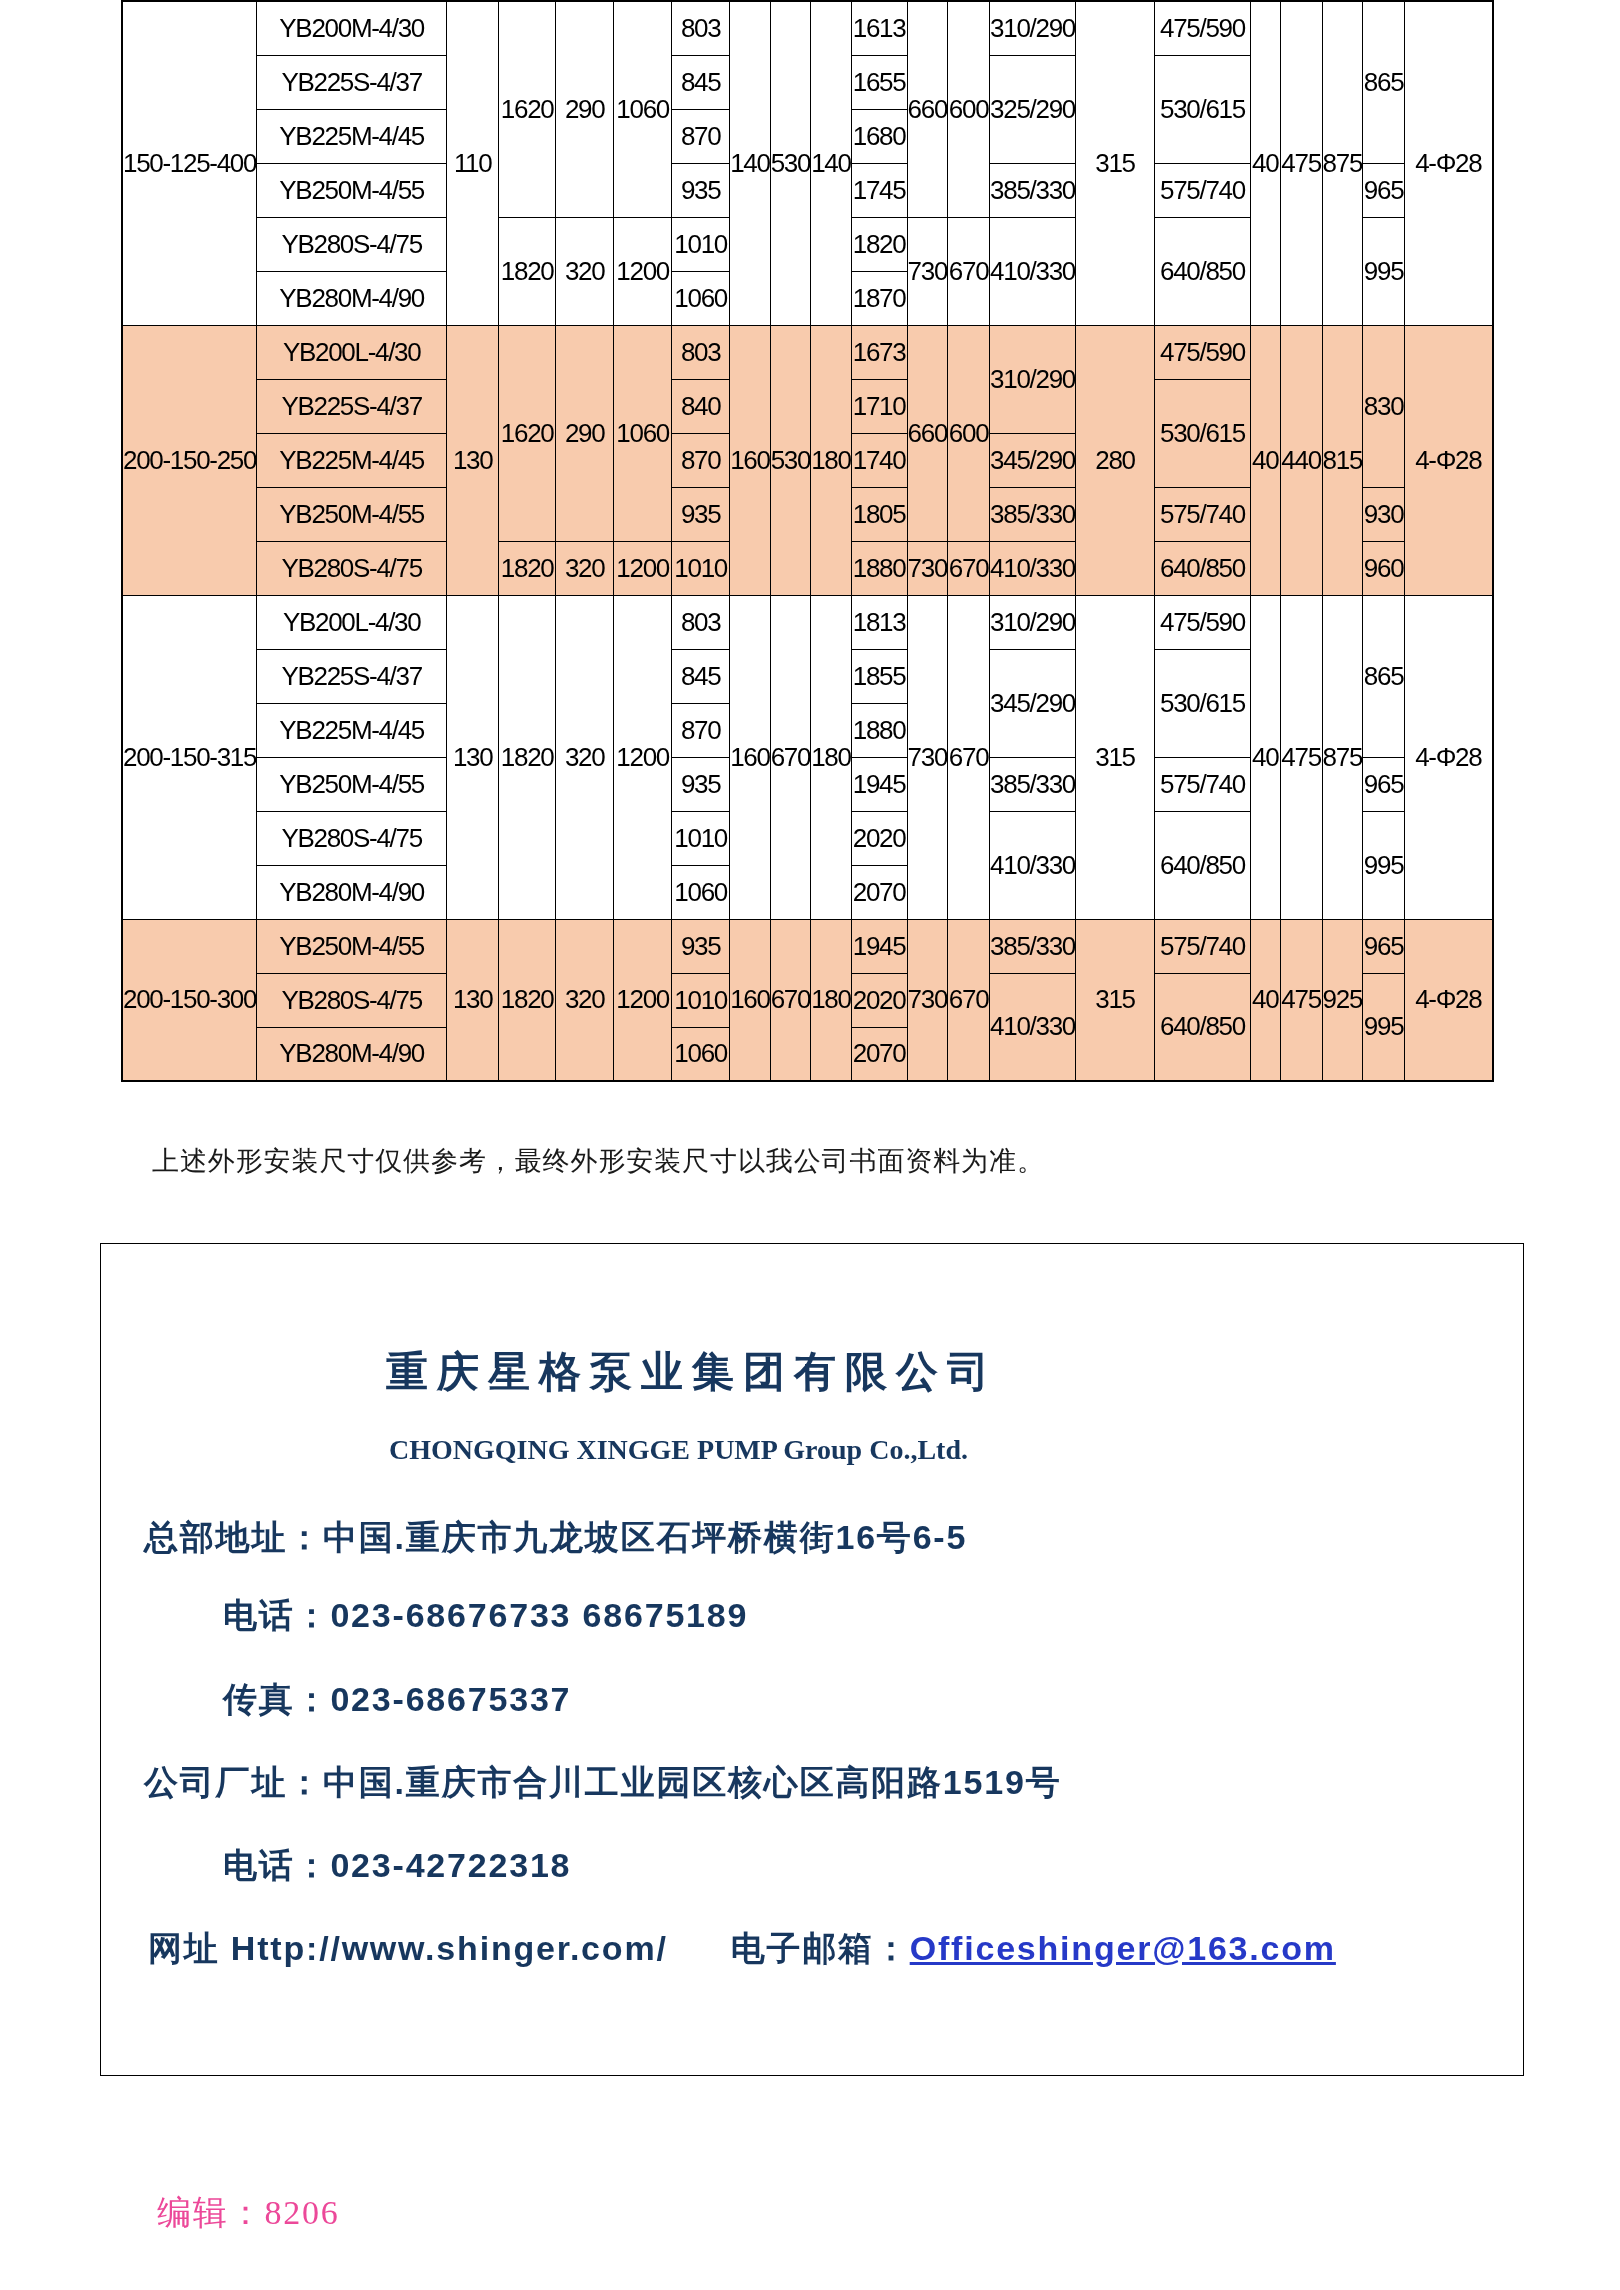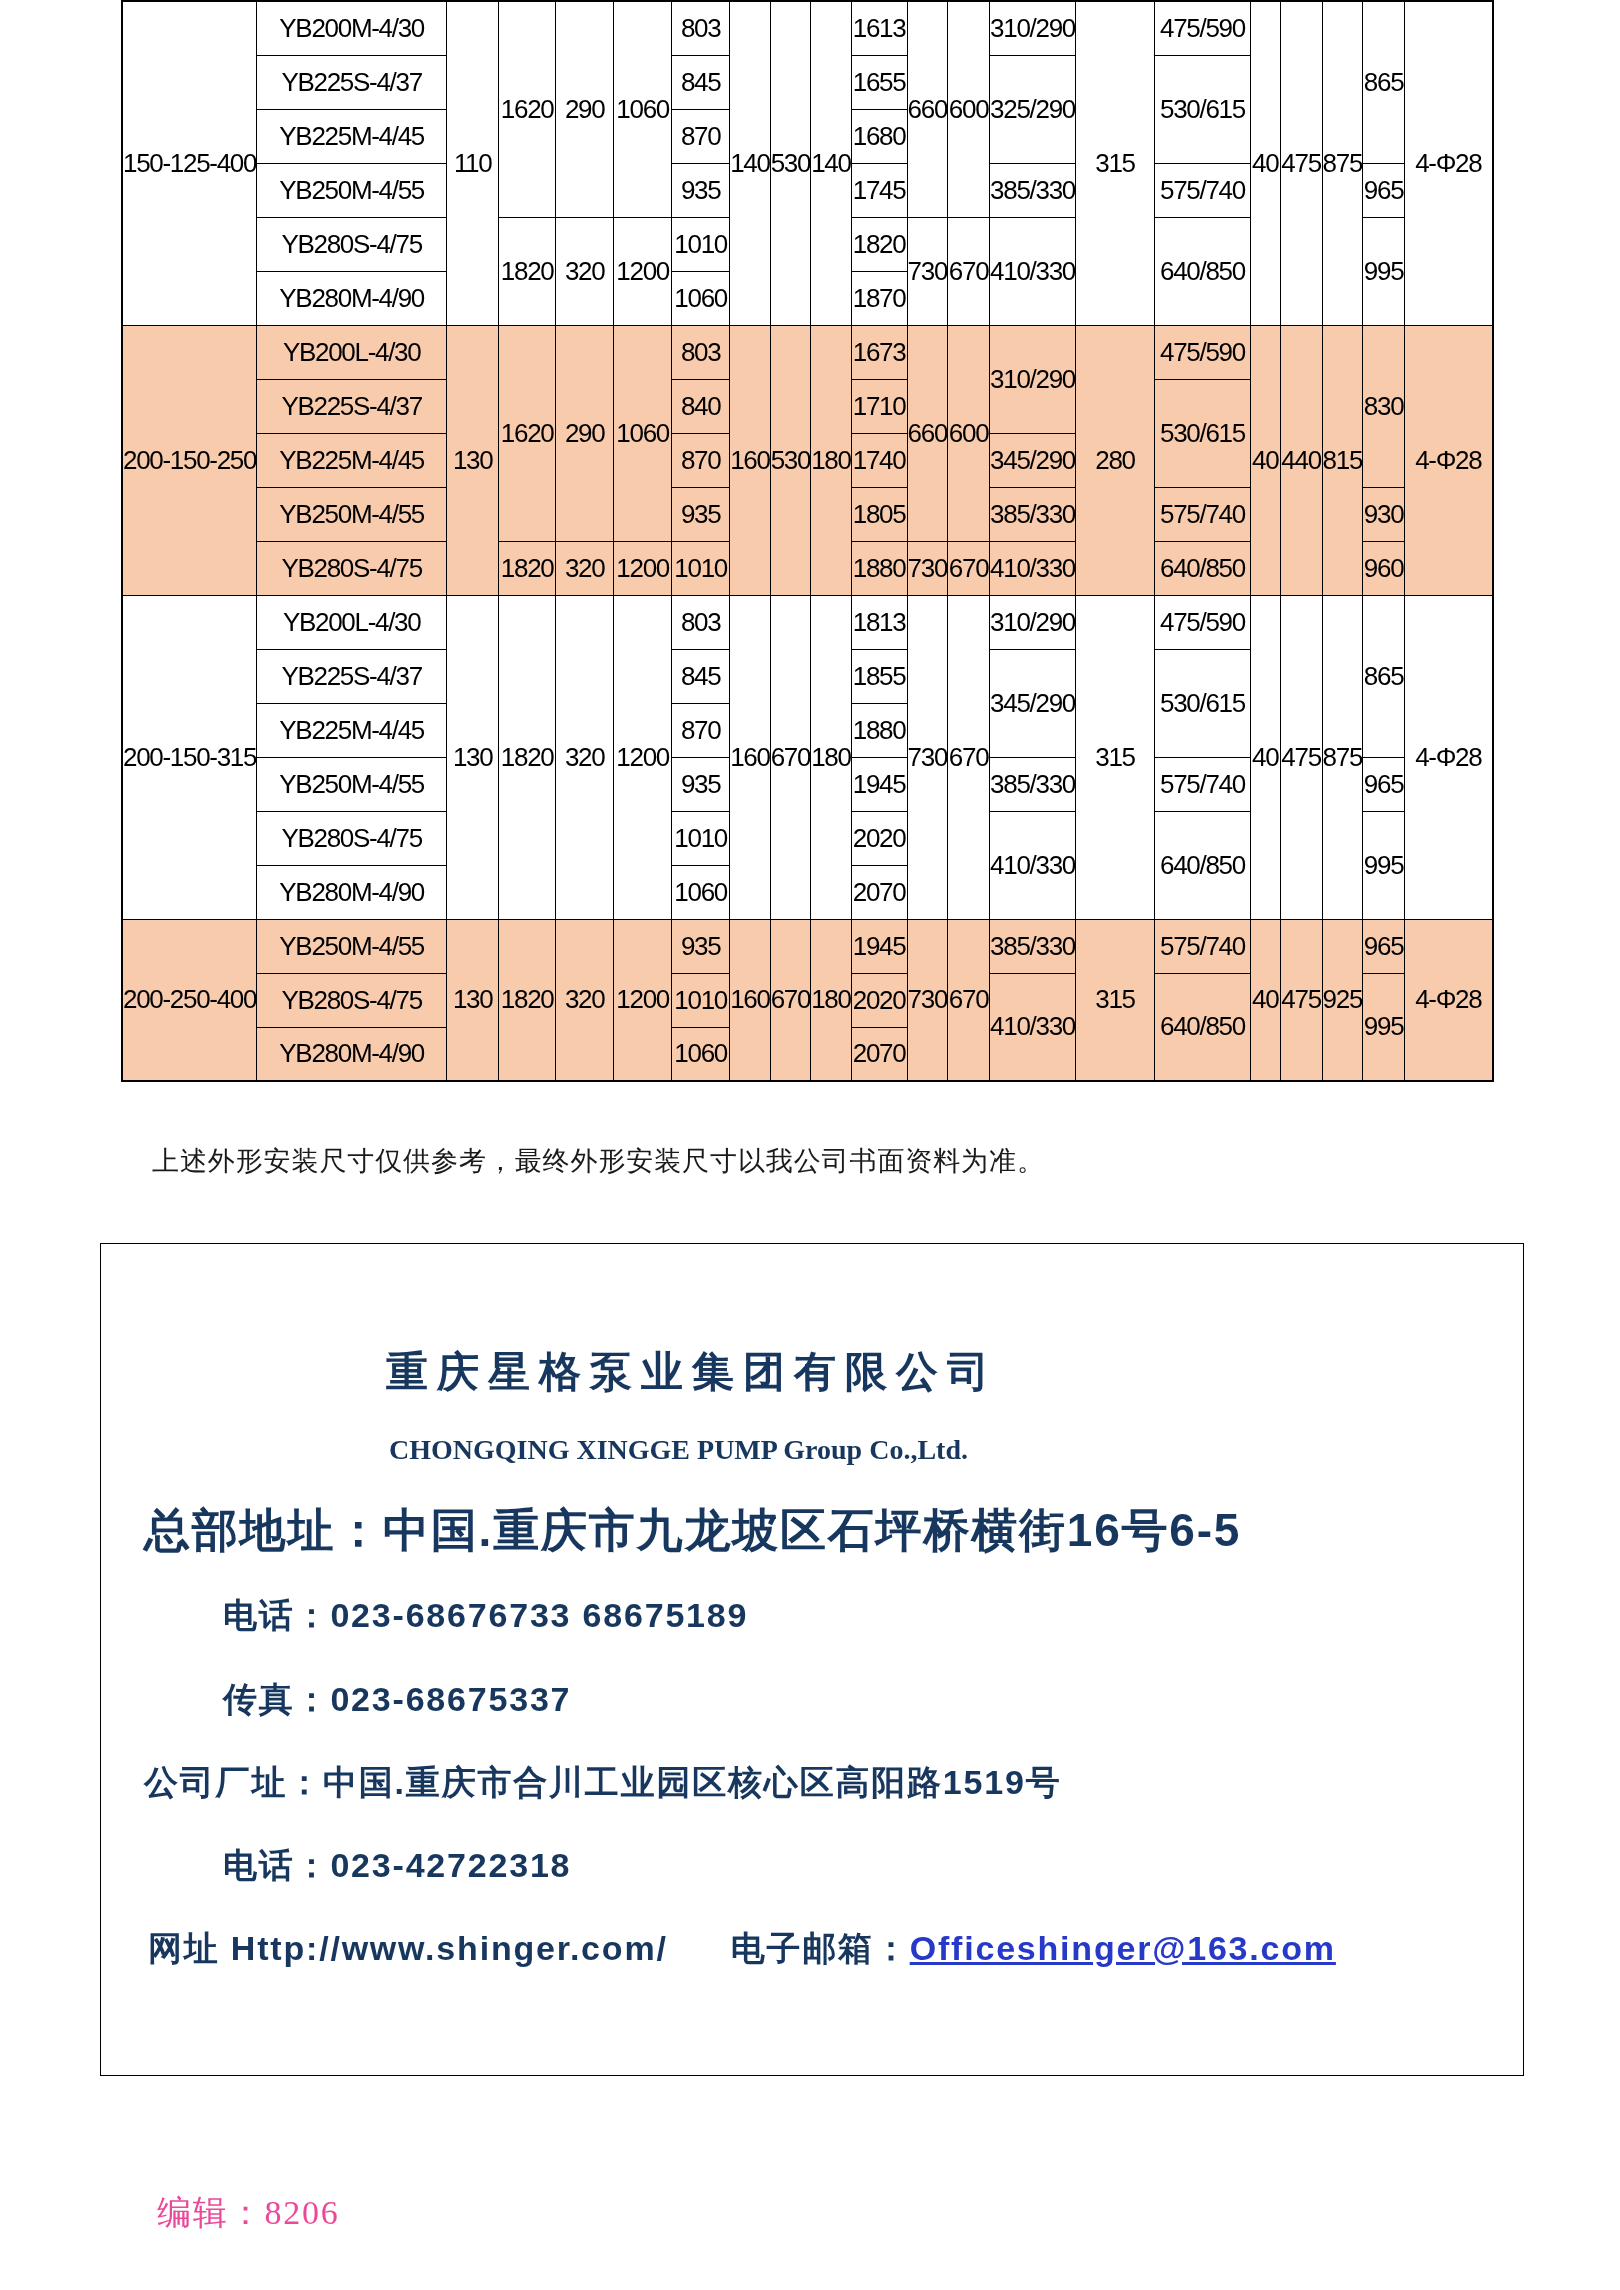--- a/index.html
+++ b/index.html
@@ -34,21 +34,21 @@
     font-size:27px;color:#1a1a1a;letter-spacing:0.9px;margin-top:44px;
   }
   
   .info-box{
     position:absolute;left:100px;top:1243px;width:1422px;height:831px;
     border:1.8px solid #000;background:#fff;
   }
   .info-box .line{position:absolute;white-space:nowrap;color:var(--navy);font-weight:bold;}
   .company-cn{left:285px;top:100px;font-size:42px;letter-spacing:9px;}
   .company-en{left:288px;top:190px;font-size:28px;font-family:Liberation Serif, serif;letter-spacing:0px;}
-  .hq-line{left:43px;top:256px;font-size:46px;letter-spacing:1.8px;}
+  .hq-line{left:43px;top:271px;font-size:34px;letter-spacing:1.8px;}
   .tel1-line{left:122px;top:349px;font-size:34px;letter-spacing:1.8px;}
   .fax-line{left:122px;top:433px;font-size:34px;letter-spacing:1.8px;}
   .factory-line{left:43px;top:516px;font-size:34px;letter-spacing:1.8px;}
   .tel2-line{left:122px;top:599px;font-size:34px;letter-spacing:1.8px;}
   .web-line{left:47px;top:682px;font-size:34px;letter-spacing:1.8px;}
   .web-gap{display:inline-block;width:63px;}
   .email-link{color:var(--link);text-decoration:underline;}
   
   .editor-line{
     position:absolute;left:157px;top:2190px;
@@ -251,21 +251,21 @@
         <td rowspan="2">410/330</td>
         <td rowspan="2">640/850</td>
         <td rowspan="2">995</td>
       </tr>
       <tr>
         <td>YB280M-4/90</td>
         <td>1060</td>
         <td>2070</td>
       </tr>
       <tr class="shaded">
-        <td rowspan="3">200-250-400</td>
+        <td rowspan="3">200-150-300</td>
         <td>YB250M-4/55</td>
         <td rowspan="3">130</td>
         <td rowspan="3">1820</td>
         <td rowspan="3">320</td>
         <td rowspan="3">1200</td>
         <td>935</td>
         <td rowspan="3">160</td>
         <td rowspan="3">670</td>
         <td rowspan="3">180</td>
         <td>1945</td>

